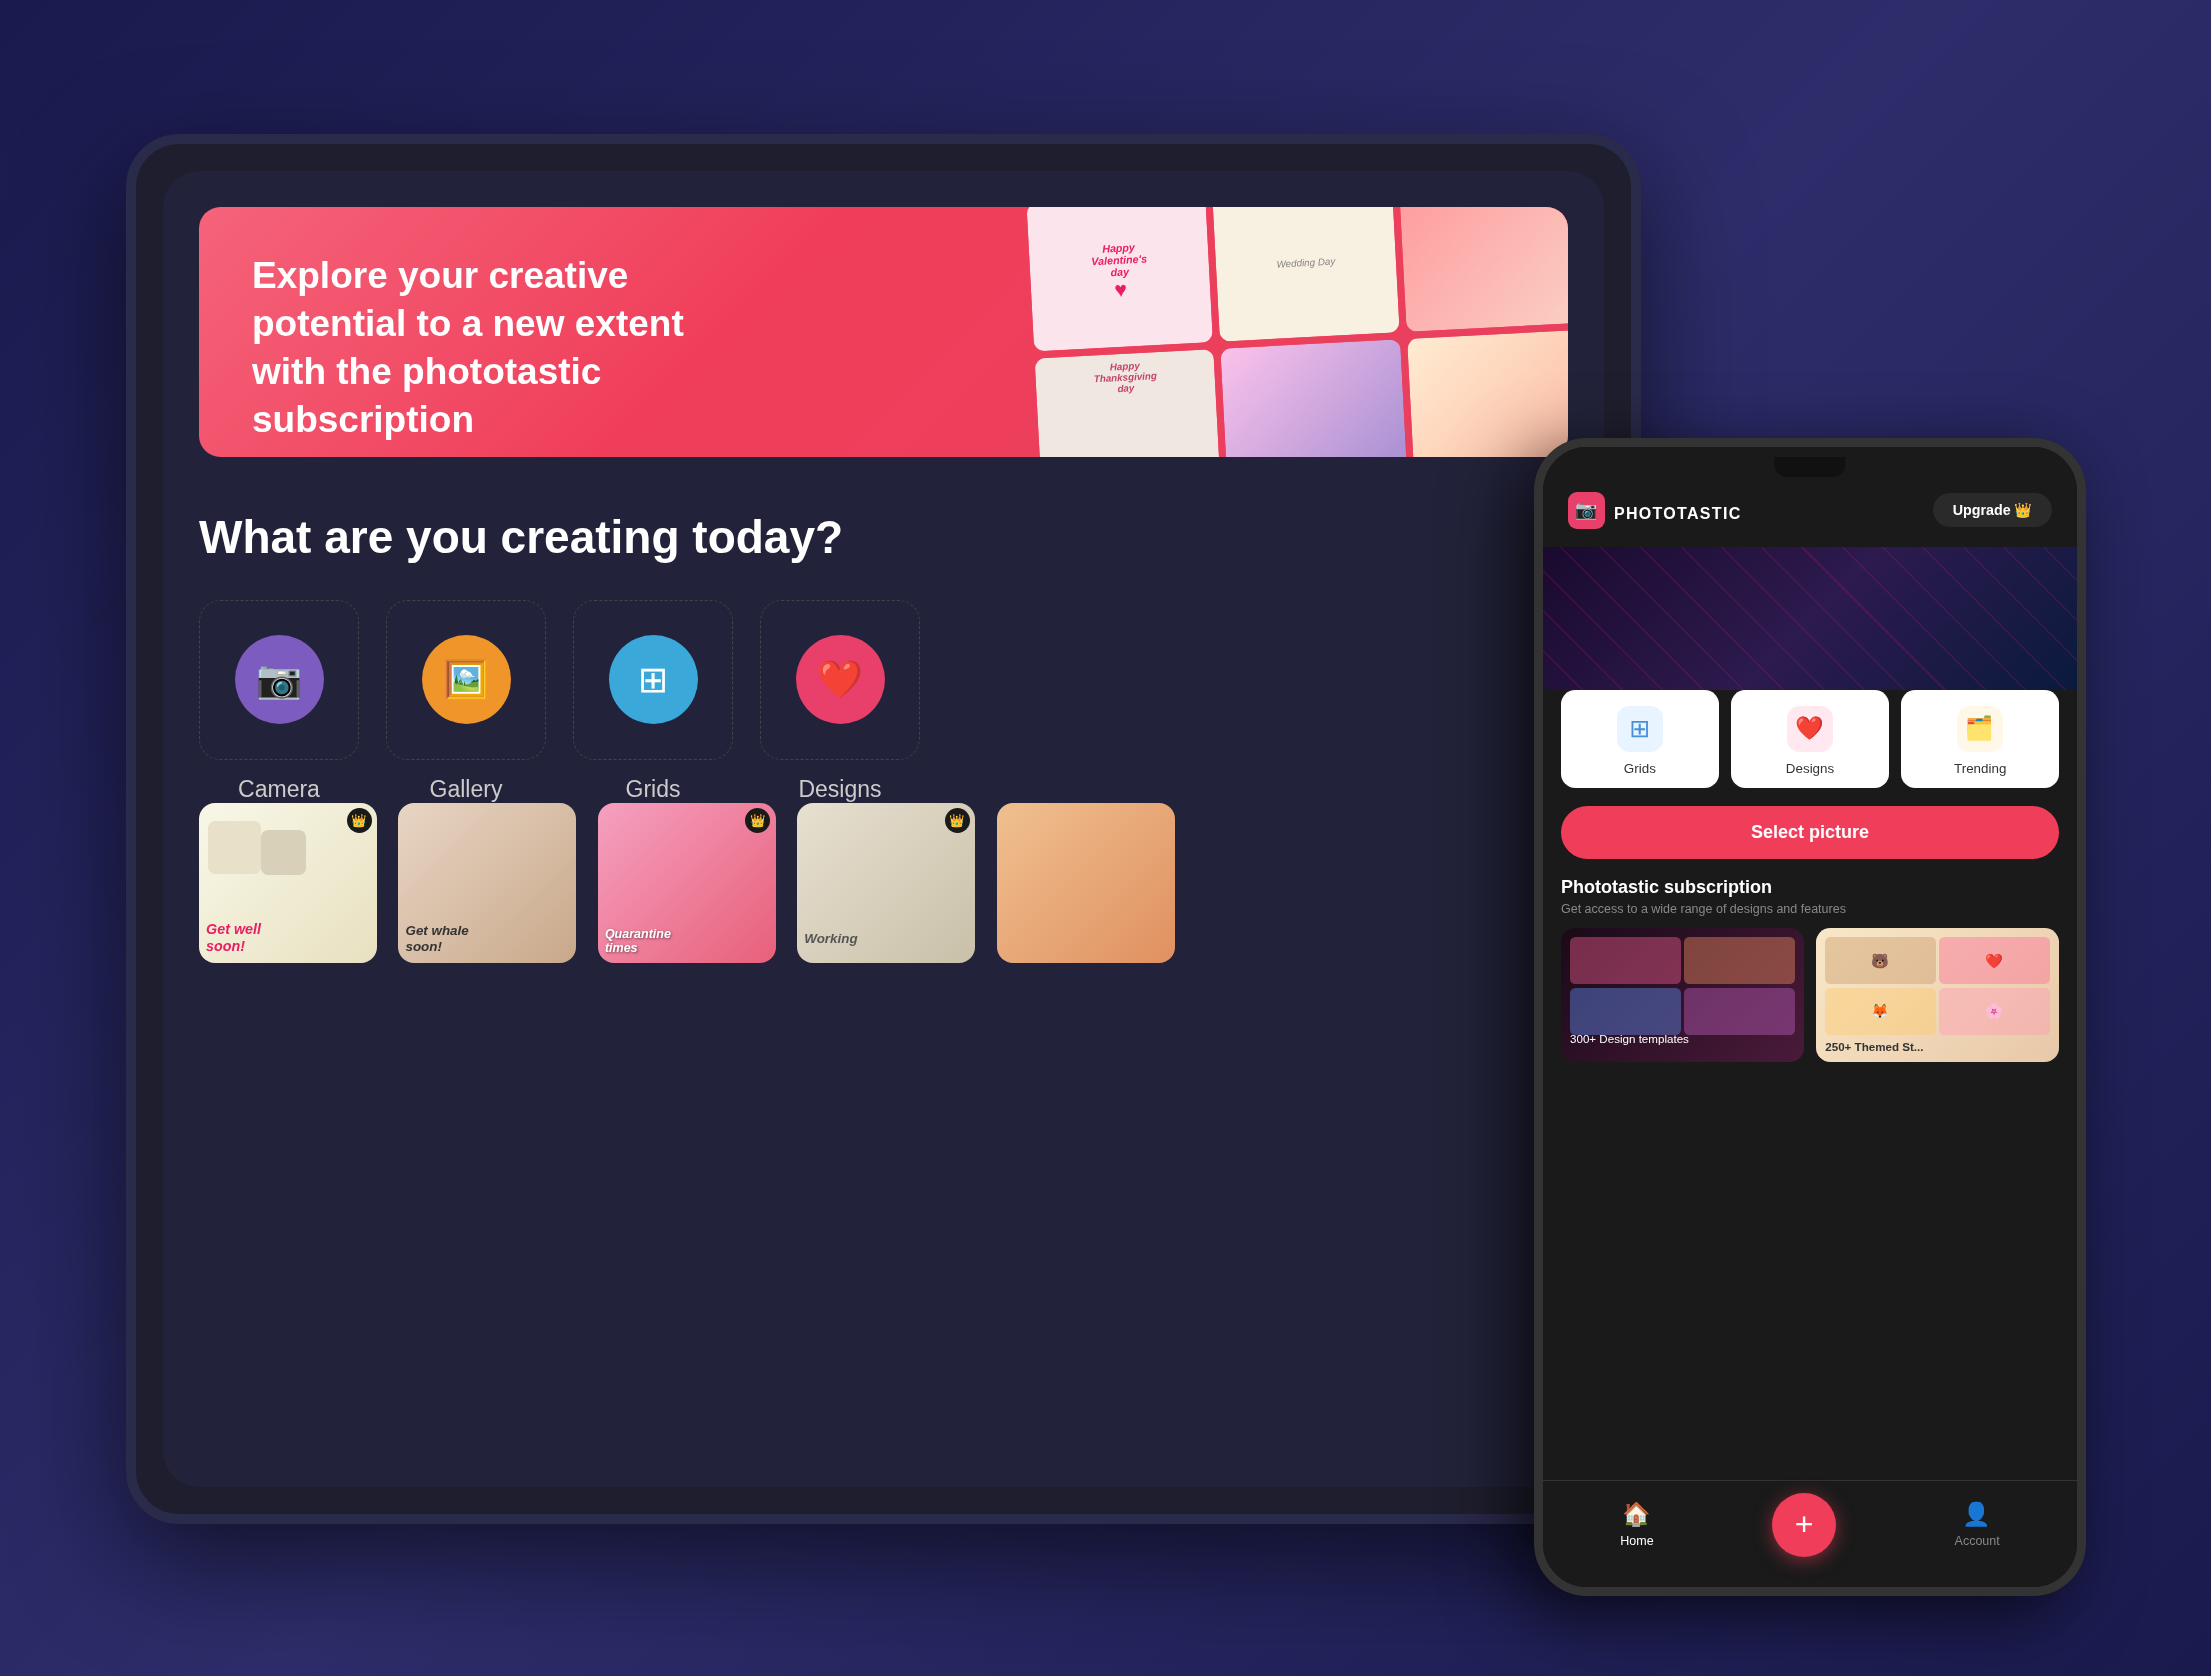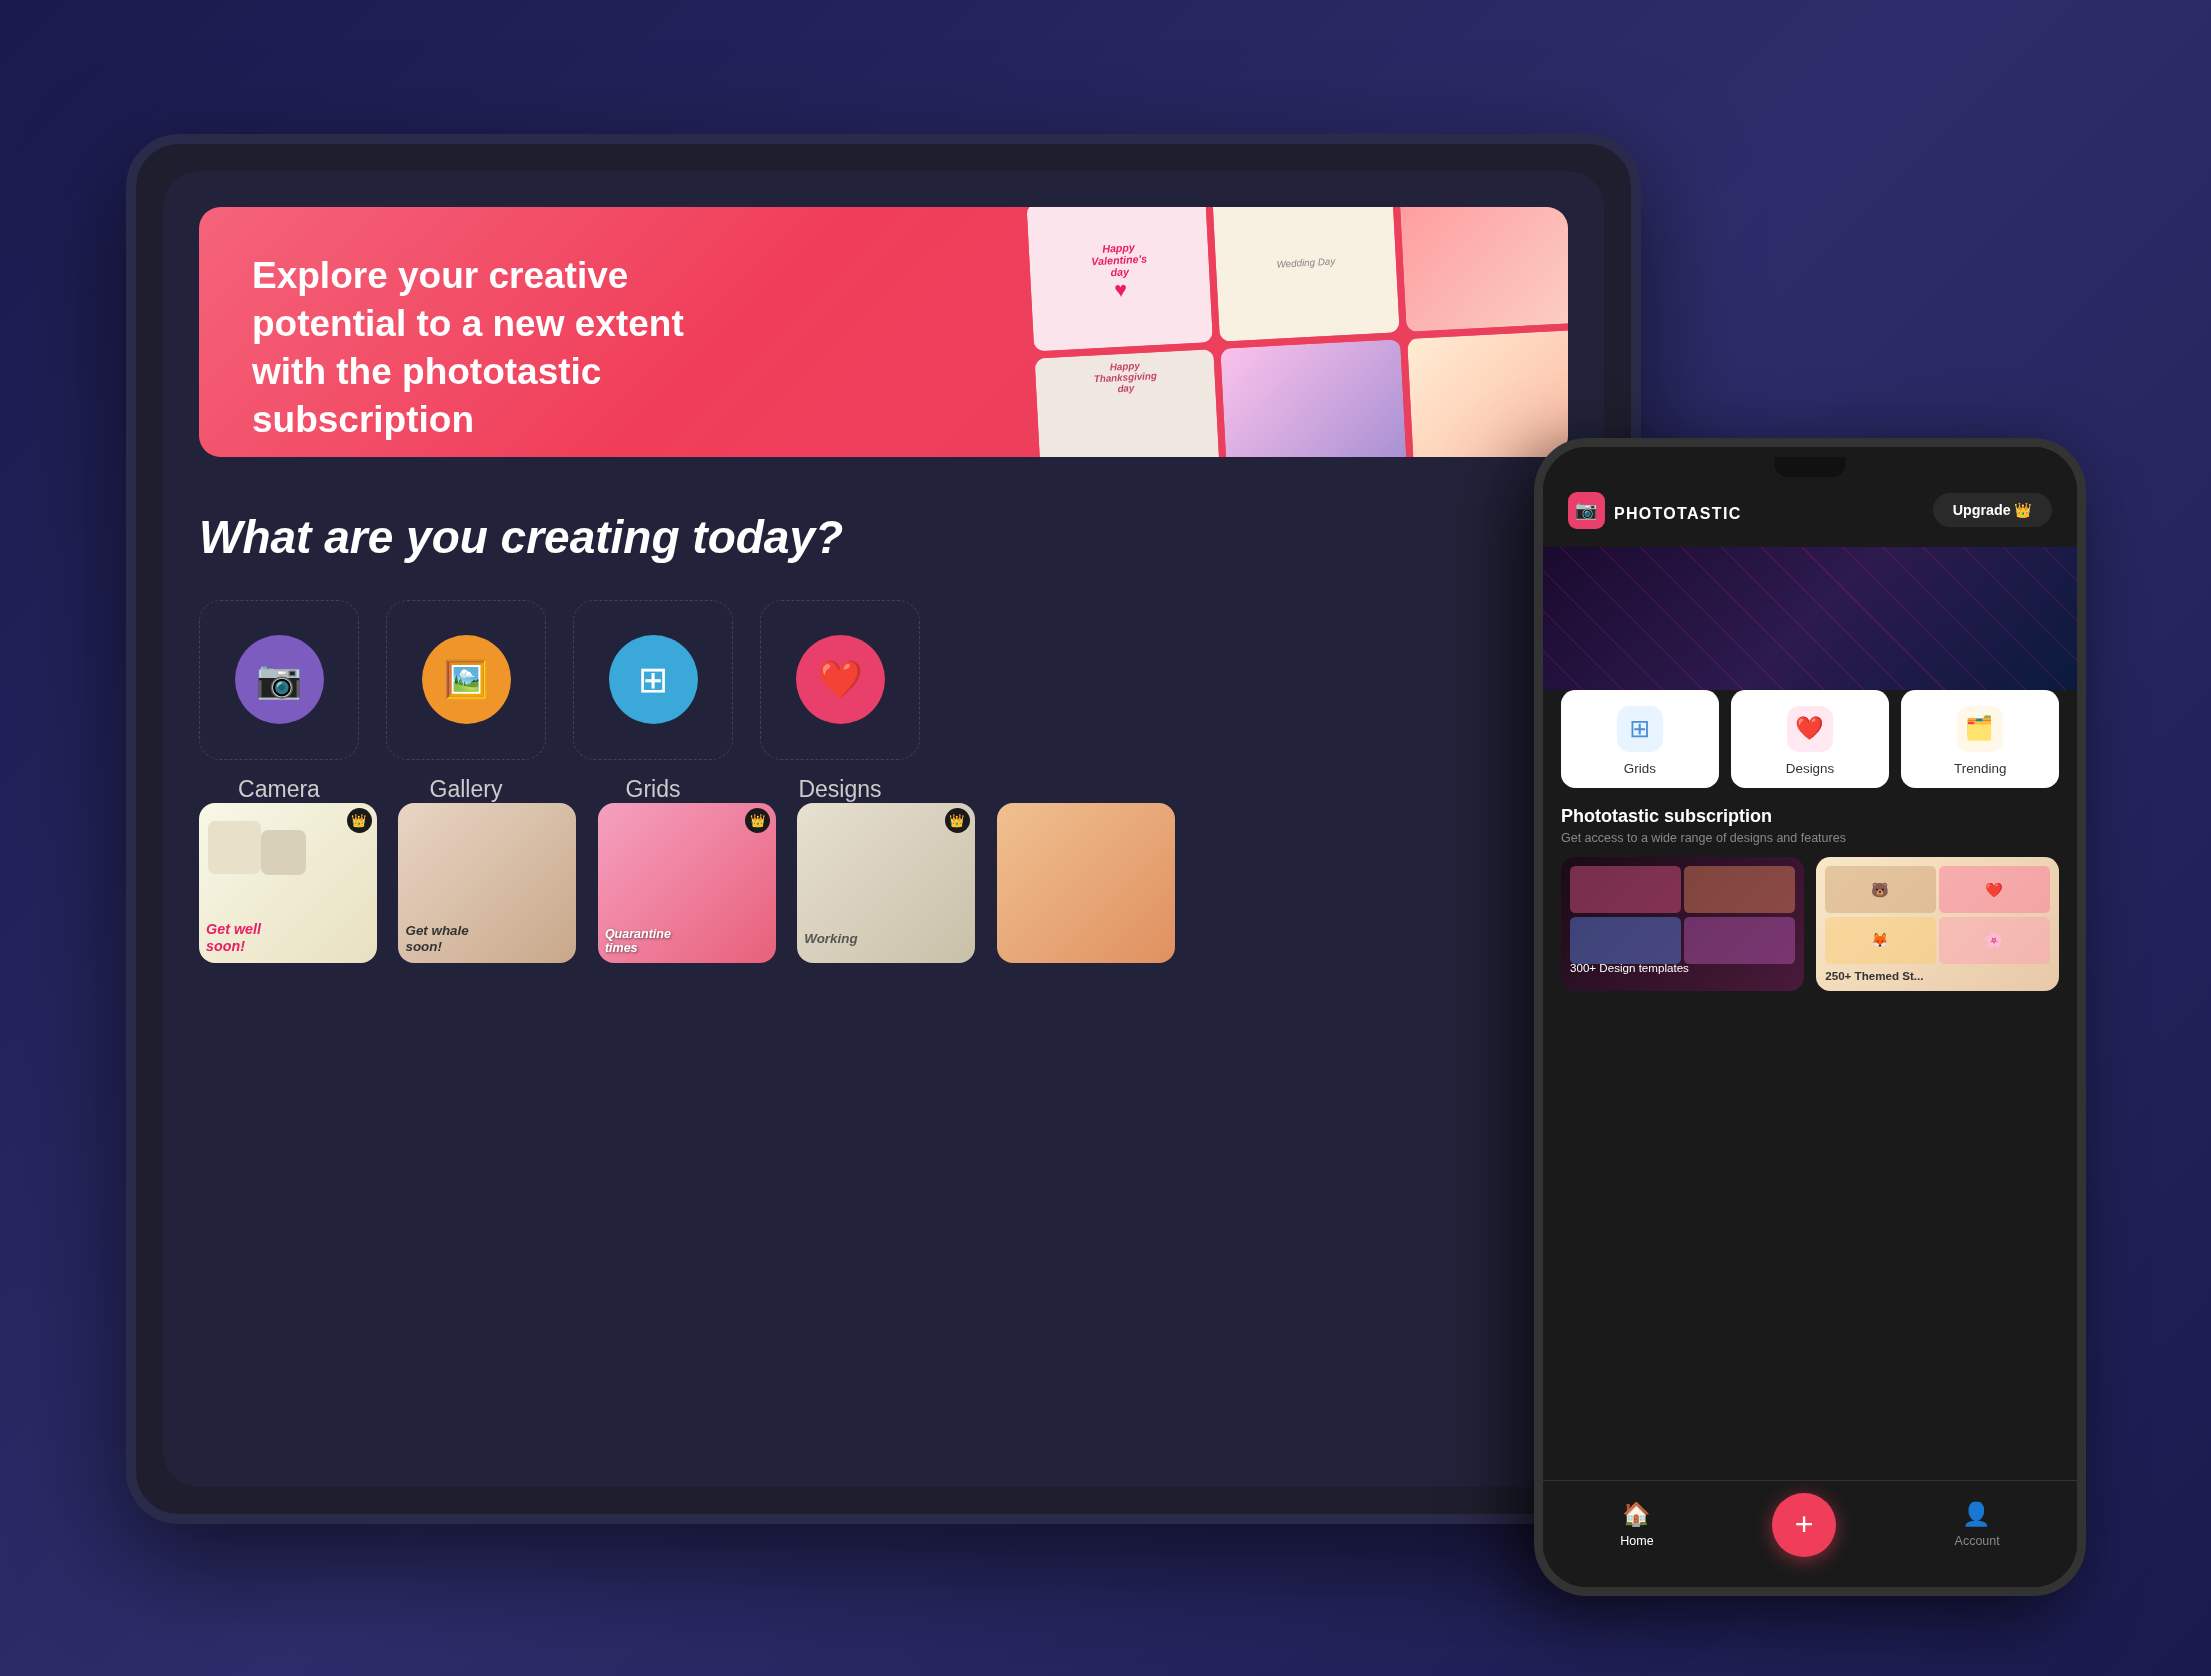--- a/index.html
+++ b/index.html
@@ -90,21 +90,20 @@
 
     .collage-item {
       border-radius: 10.7px;
       overflow: hidden;
     }
 
     
     .section-title {
       color: #fff;
       font-size: 46px;
-      font-style: italic;
       font-weight: 700;
       margin: 53px 36px 36px 36px;
     }
 
     
     .creation-grid {
       display: flex;
       gap: 27px;
       margin: 0 36px;
     }
@@ -639,20 +638,21 @@
         <div class="phone-creation-card">
           <div class="phone-card-icon phone-card-icon-pink" style="font-size:23px; color:#e8406a;">❤️</div>
           <span class="phone-card-label">Designs</span>
         </div>
         <div class="phone-creation-card">
           <div class="phone-card-icon phone-card-icon-yellow" style="font-size:23px; color:#f0952a;">🗂️</div>
           <span class="phone-card-label">Trending</span>
         </div>
       </div>
 
+      <button class="phone-select-btn">Select picture</button>
 
       <div class="phone-sub-section">
         <div class="phone-sub-title">Phototastic subscription</div>
         <div class="phone-sub-desc">Get access to a wide range of designs and features</div>
         <div class="phone-sub-cards">
           <div class="phone-sub-card phone-sub-card-bg1">
             <div style="position:absolute; top:9px; left:9px; right:9px; bottom:27px; display:grid; grid-template-columns:1fr 1fr; grid-template-rows:1fr 1fr; gap:3.6px;">
               <div style="background:rgba(255,100,150,0.4); border-radius:5.3px;"></div>
               <div style="background:rgba(255,150,100,0.4); border-radius:5.3px;"></div>
               <div style="background:rgba(100,150,255,0.4); border-radius:5.3px;"></div>

